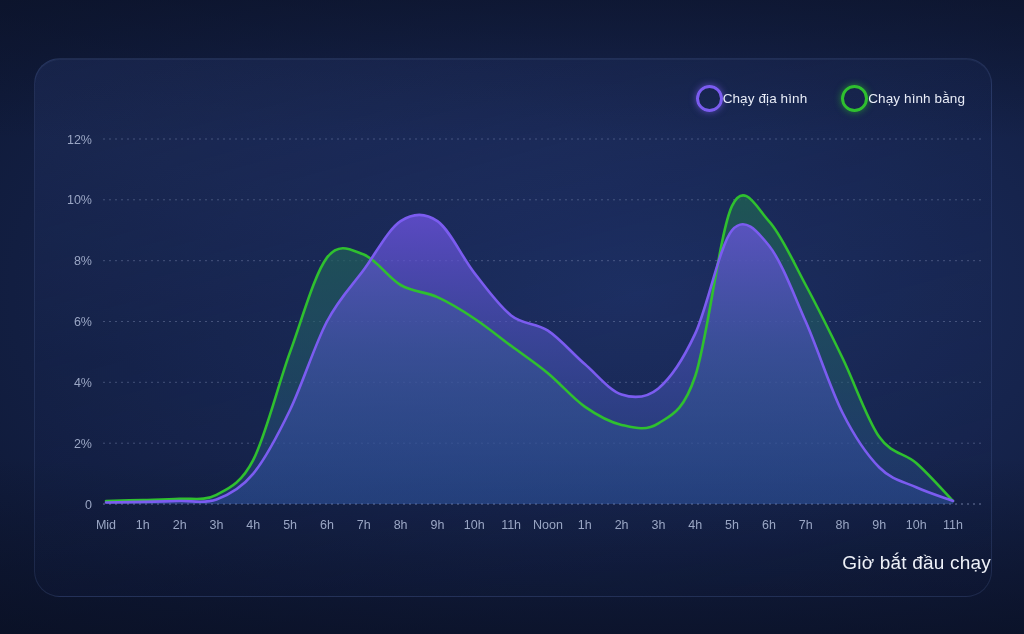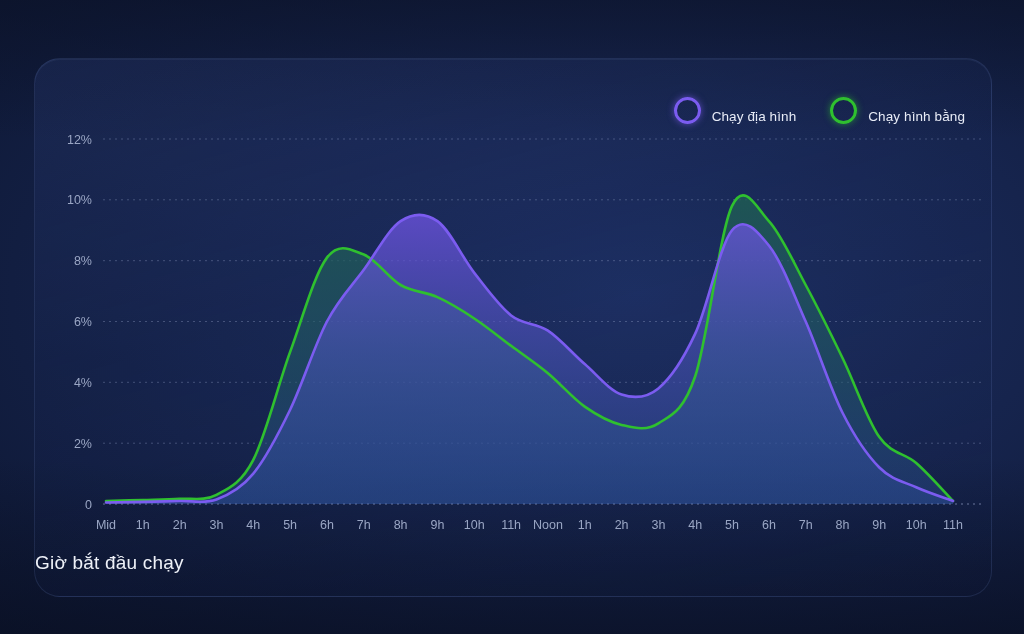--- a/index.html
+++ b/index.html
@@ -23,36 +23,36 @@
     border-radius:26px;
     background:linear-gradient(165deg, rgba(46,64,122,.30) 0%, rgba(30,46,96,.16) 40%, rgba(22,36,78,.05) 100%);
     border:1px solid rgba(120,145,205,.16);
     box-shadow:inset 0 1px 0 rgba(160,180,230,.07);
     overflow:hidden;
   }
   .legend{
     position:absolute;right:26px;top:26px;
     display:flex;align-items:center;gap:34px;
   }
-  .legend-item{display:flex;align-items:flex-end;gap:11px;margin-top:12px;}
+  .legend-item{display:flex;align-items:center;}
   .legend-ring{
     width:21px;height:21px;border-radius:50%;
     border:3px solid #7b5cf0;
     box-shadow:0 0 7px rgba(123,92,240,.65);
   }
   .legend-ring.green{border-color:#2fc02f;box-shadow:0 0 7px rgba(47,192,47,.6);}
   .legend-label{
     color:#e8ecf7;font-size:13.5px;letter-spacing:.1px;white-space:nowrap;
   }
   .plot-wrap{position:absolute;left:0;top:0;width:956px;height:537px;}
   svg.chart{position:absolute;left:0;top:0;}
   .ylabel{fill:#9aa6c4;font-size:12.5px;font-family:"Liberation Sans",sans-serif;}
   .xlabel{fill:#9aa6c4;font-size:12.5px;font-family:"Liberation Sans",sans-serif;}
   .axis-title{
-    position:absolute;left:0;right:0;bottom:22px;text-align:left;
+    position:absolute;left:0;right:0;bottom:22px;text-align:right;
     color:#eef1f8;font-size:19px;letter-spacing:.2px;
   }
 </style>
 </head>
 <body>
 
 <div class="page-bg"></div>
 
 <div class="card">
 

